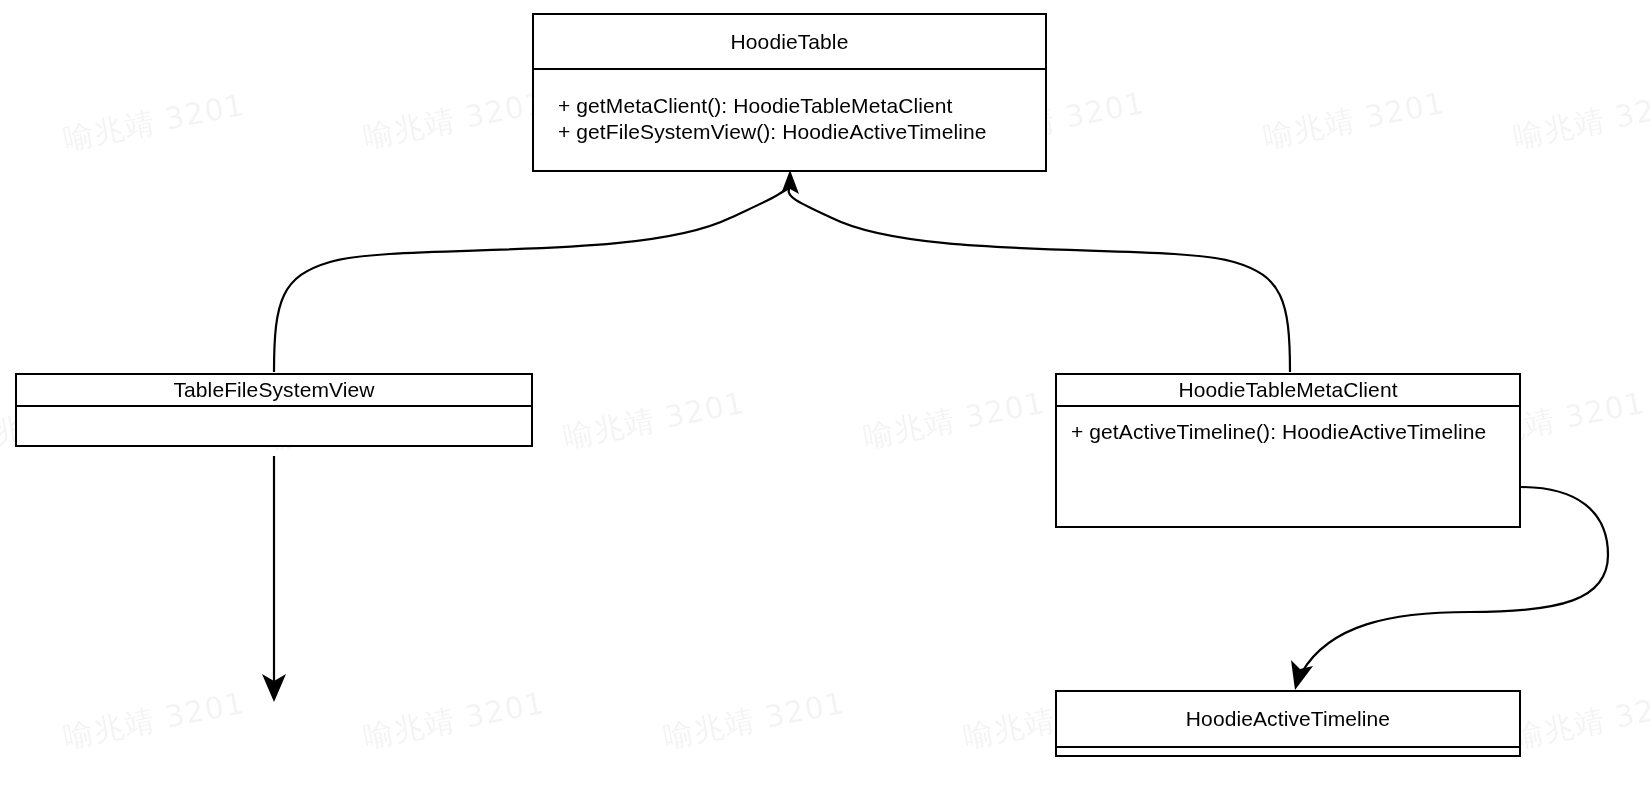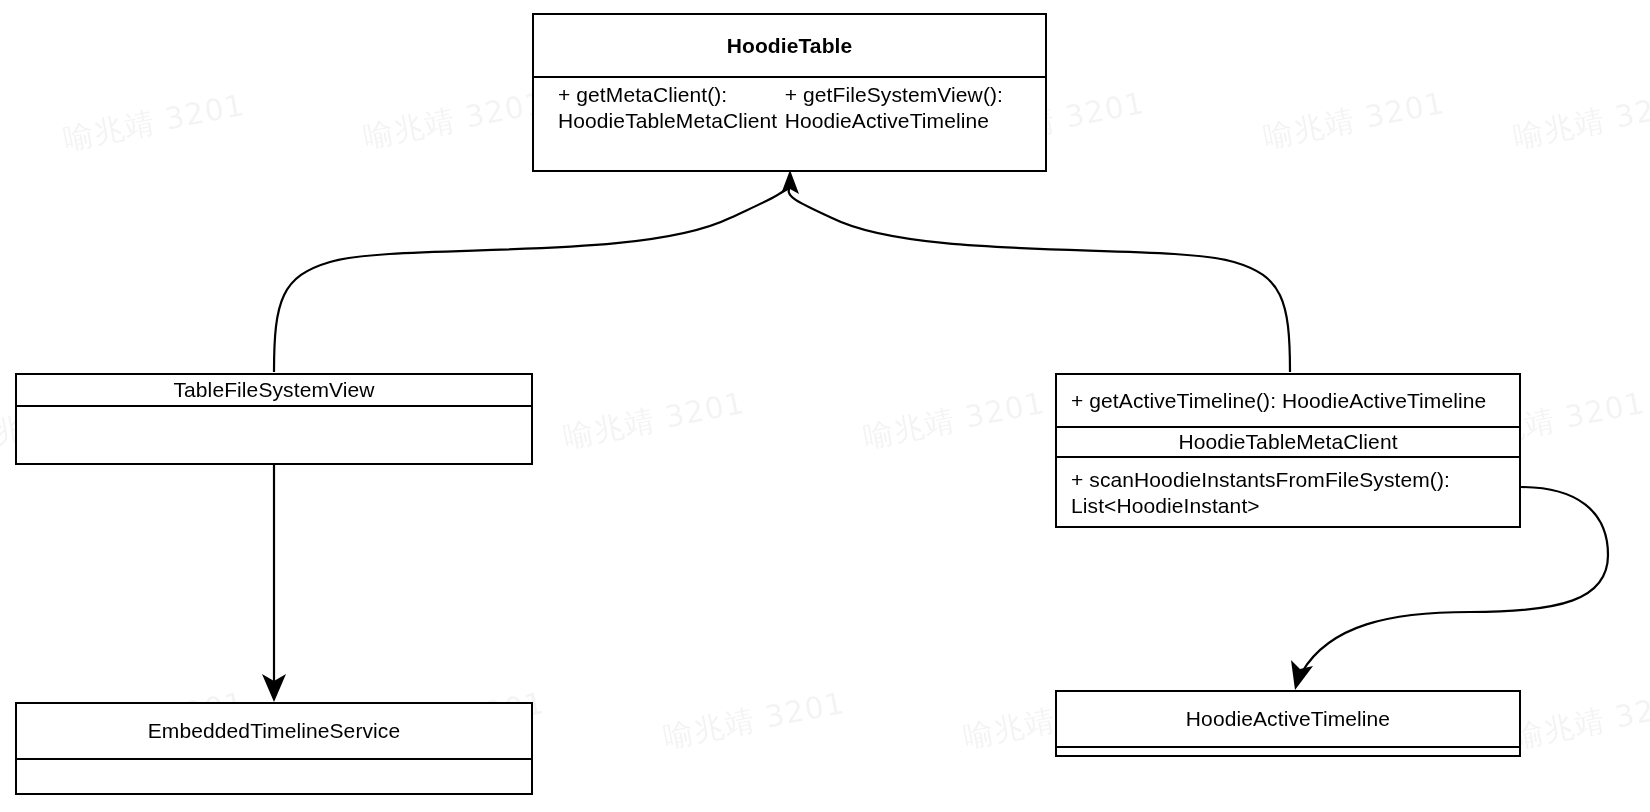--- a/index.html
+++ b/index.html
@@ -154,41 +154,36 @@
     <g>
       <path class="edge-line" d="M 1521,487
                C 1575,487 1608,510 1608,555
                C 1608,600 1560,612 1470,612
                C 1390,612 1330,625 1302,672"></path>
       <polygon class="edge-head" points="1295,690 1291,660 1300,669 1313,666"></polygon>
     </g>
   </svg>
 
   <div class="uml-class" style="left:532px; top:13px; width:515px; height:159px;">
-    <div class="uml-compartment uml-title" style="height:61px;font-weight:bold;">HoodieTable</div>
-    <div class="uml-compartment uml-member" style="height:100px; flex-direction:row; align-items:flex-start; justify-content:flex-start; padding-top:4px; padding-bottom:4px;padding-left:24px;">
+    <div class="uml-compartment uml-title" style="height:53px;">HoodieTable</div>
+    <div class="uml-compartment uml-member" style="height:100px; flex-direction:column; align-items:flex-start; justify-content:center; padding-top:4px; padding-bottom:4px;padding-left:24px;">
       <span>+ getMetaClient(): HoodieTableMetaClient</span>
       <span>+ getFileSystemView(): HoodieActiveTimeline</span>
     </div>
   </div>
 
-  <div class="uml-class" style="left:15px; top:373px; width:518px; height:92px;">
+  <div class="uml-class" style="left:15px; top:373px; width:518px; height:74px;">
     <div class="uml-compartment uml-title" style="height:30px;">TableFileSystemView</div>
     <div class="uml-compartment uml-member uml-empty" style="height:50px;"></div>
   </div>
 
   <div class="uml-class" style="left:1055px; top:373px; width:466px; height:155px;">
+    <div class="uml-compartment uml-title" style="height:30px;">HoodieTableMetaClient</div>
     <div class="uml-compartment uml-member" style="height:51px;">+ getActiveTimeline(): HoodieActiveTimeline</div>
-    <div class="uml-compartment uml-title" style="height:30px;">HoodieTableMetaClient</div>
-    <div class="uml-compartment uml-member two-line" style="height:69px;">+ scanHoodieInstantsFromFileSystem(): List&lt;HoodieInstant&gt;</div>
   </div>
 
-  <div class="uml-class" style="left:15px; top:702px; width:518px; height:93px;">
-    <div class="uml-compartment uml-title" style="height:54px;">EmbeddedTimelineService</div>
-    <div class="uml-compartment uml-member uml-empty" style="height:34px;"></div>
-  </div>
 
   <div class="uml-class" style="left:1055px; top:690px; width:466px; height:67px;">
     <div class="uml-compartment uml-title" style="height:54px;">HoodieActiveTimeline</div>
     <div class="uml-compartment uml-member uml-empty" style="height:34px;"></div>
   </div>
 
 </div>
 
 </body></html>

